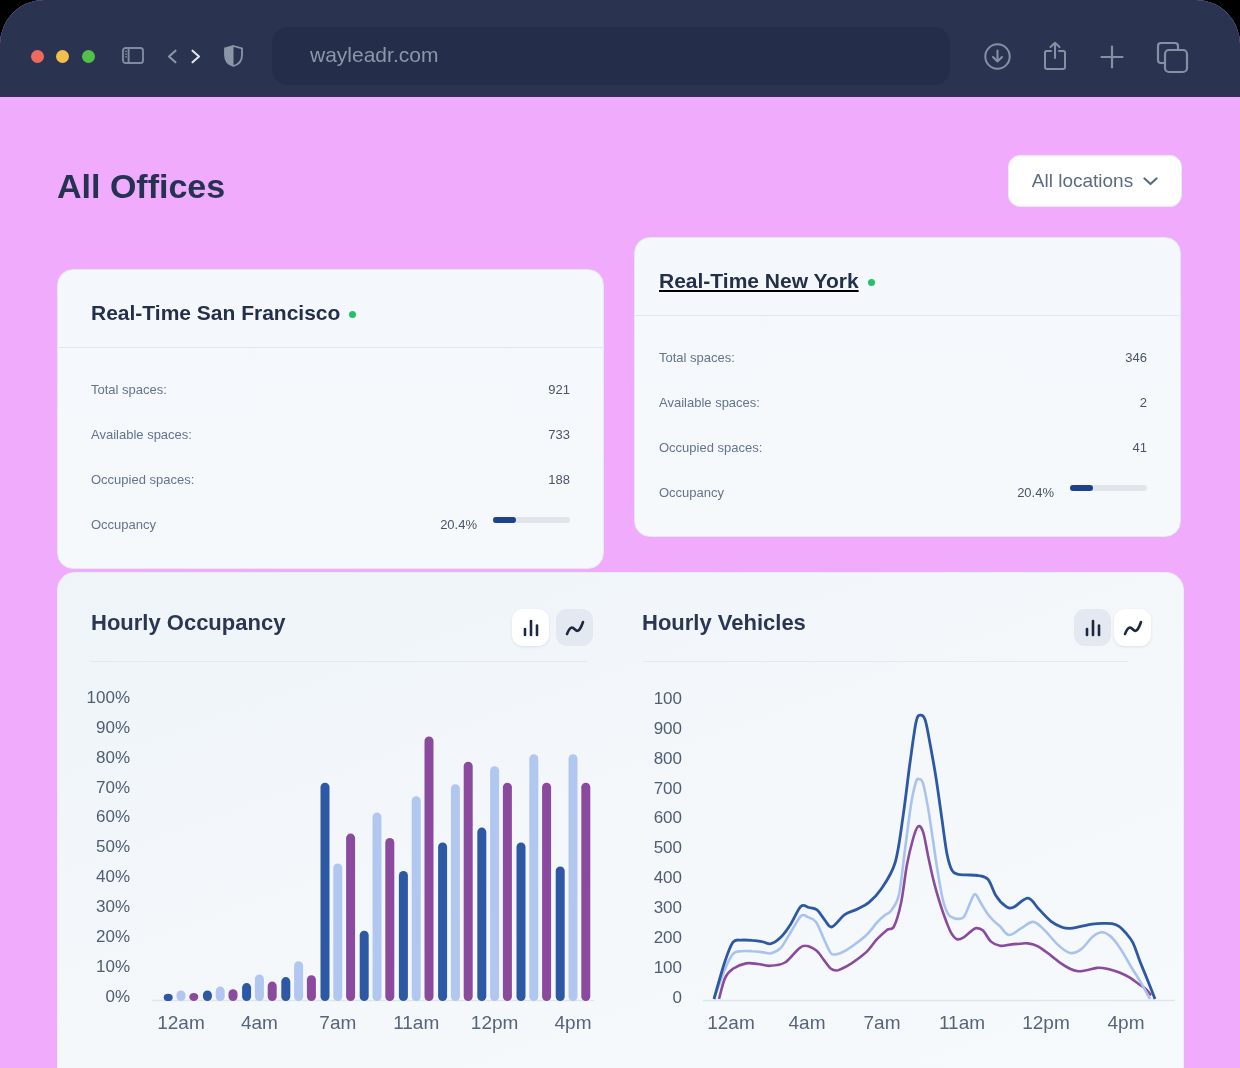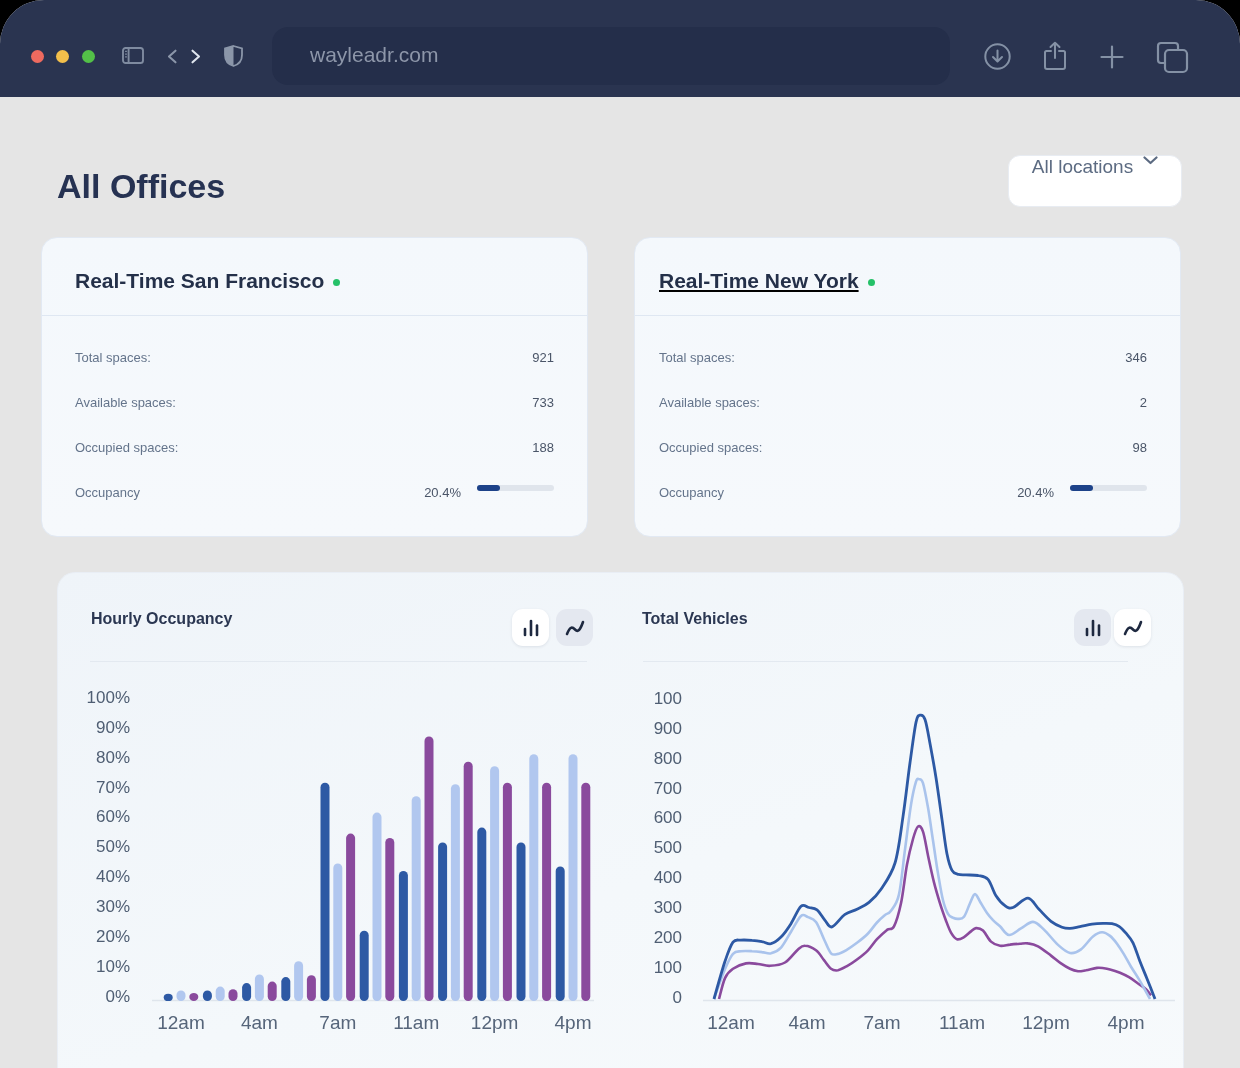--- a/index.html
+++ b/index.html
@@ -1,37 +1,37 @@
 <!DOCTYPE html>
 <html><head>
 <meta charset="utf-8">
 <style>
 * { margin:0; padding:0; box-sizing:border-box; }
 html,body { width:1240px; height:1068px; background:#000; font-family:"Liberation Sans", sans-serif; }
-.win { position:absolute; left:0; top:0; width:1240px; height:1068px; background:#e5e5e5; border-radius:44px 44px 0 0; overflow:hidden; }
+.win { position:absolute; left:0; top:0; width:1240px; height:1068px; background:#f0abfc; border-radius:44px 44px 0 0; overflow:hidden; }
 .chrome { position:absolute; left:0; top:0; width:1240px; height:97px; background:#2a3450; }
 .dot { position:absolute; width:13px; height:13px; border-radius:50%; top:50px; }
 .urlbar { position:absolute; left:272px; top:27px; width:678px; height:58px; border-radius:16px; background:#242e4a; }
 .urltext { position:absolute; left:38px; top:16px; font-size:21px; color:#8d96a9; }
 .cicon { position:absolute; }
 h1 { position:absolute; left:57px; top:167px; font-size:34px; font-weight:bold; color:#263252; letter-spacing:0; }
-.dropdown { position:absolute; left:1008px; top:155px; width:174px; height:52px; background:#fff; border:1px solid #e8ecf2; border-radius:12px; display:flex; align-items:flex-start; justify-content:center; gap:10px; font-size:19px; color:#5c6b82; }
+.dropdown { position:absolute; left:1008px; top:155px; width:174px; height:52px; background:#fff; border:1px solid #e8ecf2; border-radius:12px; display:flex; align-items:center; justify-content:center; gap:10px; font-size:19px; color:#5c6b82; }
 .card { position:absolute; top:237px; width:547px; height:300px; border:1px solid #e2e9f3; border-radius:16px; background:linear-gradient(180deg,#f4f8fc 0%,#f6f9fc 100%); }
 .card .hd { height:78px; border-bottom:1px solid #dfe7f2; display:flex; align-items:center; padding:9px 33px 0 33px; }
 .card .hd .t { font-size:21px; font-weight:bold; color:#243049; }
 .gdot { width:7px; height:7px; border-radius:50%; background:#25c168; margin-left:9px; margin-top:2px; }
 .rows { padding:19px 33px 0 33px; }
 .row { height:45px; display:flex; align-items:center; justify-content:space-between; font-size:13px; }
 .row .lb { color:#64748b; }
 .row .vl { color:#4a5568; }
 .pwrap { display:flex; gap:16px; }
 .track { width:77px; height:6px; border-radius:3px; background:#e0e5ec; position:relative; }
 .fill { position:absolute; left:0; top:0; height:6px; width:23px; border-radius:3px; background:#1d4289; }
 .chartcard { position:absolute; left:57px; top:572px; width:1127px; height:540px; border:1px solid #e9eef5; border-radius:18px; background:linear-gradient(160deg,#eff4f9 0%,#f4f8fb 55%,#f7fafc 100%); }
-.ctitle { position:absolute; top:610px; font-size:16px; font-weight:bold; color:#2b3752; }
+.ctitle { position:absolute; top:610px; font-size:22px; font-weight:bold; color:#2b3752; }
 .divider { position:absolute; top:661px; height:1px; background:#e3e9f0; }
 .tgl { position:absolute; top:609px; width:37px; height:37px; border-radius:11px; display:flex; align-items:center; justify-content:center; }
 .tgl.white { background:#fff; box-shadow:0 1px 3px rgba(30,42,70,0.10); }
 .tgl.gray { background:#e4e8f0; }
 svg.chart { position:absolute; }
 svg text { font-family:"Liberation Sans", sans-serif; }
 #ny .hd { padding-left:24px;text-decoration:underline; } #ny .rows { padding-left:24px; }
 </style>
 </head>
 <body>
@@ -84,21 +84,21 @@
     </svg>
   </div>
 
   <h1>All Offices</h1>
   <div class="dropdown">All locations
     <svg width="15" height="9" viewBox="0 0 15 9">
         <path d="M1.5 1.5 L7.5 7 L13.5 1.5" fill="none" stroke="#5c6b82" stroke-width="2.2" stroke-linecap="round" stroke-linejoin="round"></path>
       </svg>
   </div>
 
-  <div class="card" style="left:41px;">
+  <div class="card" style="left:57px;margin-top:32px;">
     <div class="hd">
         <span class="t">Real-Time San Francisco</span>
         <span class="gdot"></span>
       </div>
     <div class="rows">
       <div class="row">
           <span class="lb">Total spaces:</span>
           <span class="vl">921</span>
         </div>
       <div class="row">
@@ -130,37 +130,37 @@
       <div class="row">
           <span class="lb">Total spaces:</span>
           <span class="vl">346</span>
         </div>
       <div class="row">
           <span class="lb">Available spaces:</span>
           <span class="vl">2</span>
         </div>
       <div class="row">
           <span class="lb">Occupied spaces:</span>
-          <span class="vl">98</span>
+          <span class="vl">41</span>
         </div>
       <div class="row">
           <span class="lb">Occupancy</span>
         <span class="pwrap">
             <span class="vl">20.4%</span>
             <span class="track">
               <span class="fill"></span>
             </span>
           </span>
       </div>
     </div>
   </div>
 
   <div class="chartcard"></div>
   <div class="ctitle" style="left:91px;">Hourly Occupancy</div>
-  <div class="ctitle" style="left:642px;">Total Vehicles</div>
+  <div class="ctitle" style="left:642px;">Hourly Vehicles</div>
   <div class="divider" style="left:90px;width:497px;"></div>
   <div class="divider" style="left:643px;width:485px;"></div>
 
   <div class="tgl white" style="left:512px;">
     <svg width="20" height="20" viewBox="0 0 20 20">
       <line x1="4" y1="11" x2="4" y2="17" stroke="#1e2940" stroke-width="2.6" stroke-linecap="round"></line>
       <line x1="10" y1="3" x2="10" y2="17" stroke="#1e2940" stroke-width="2.6" stroke-linecap="round"></line>
       <line x1="16" y1="7.5" x2="16" y2="17" stroke="#1e2940" stroke-width="2.6" stroke-linecap="round"></line>
     </svg>
   </div>

